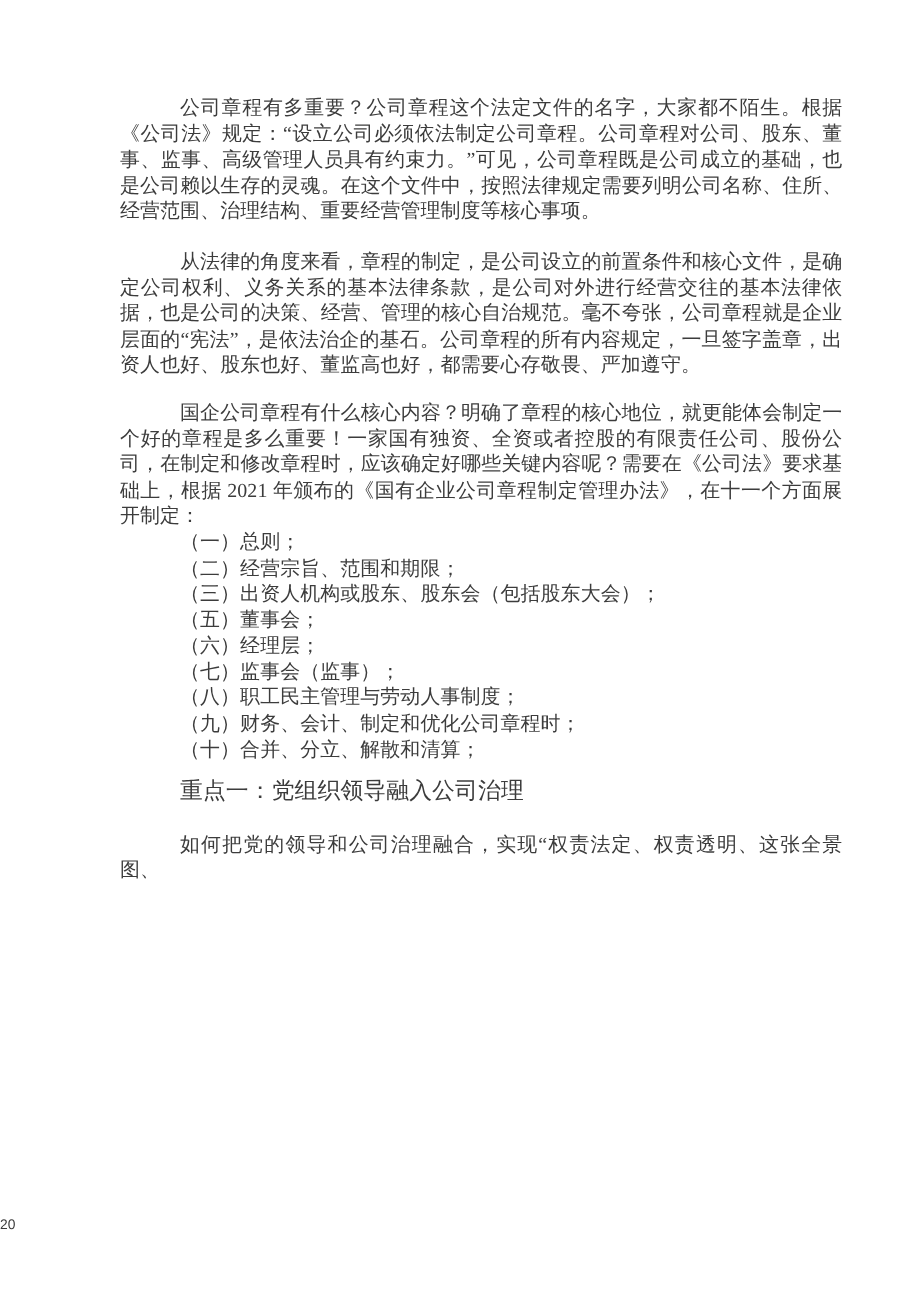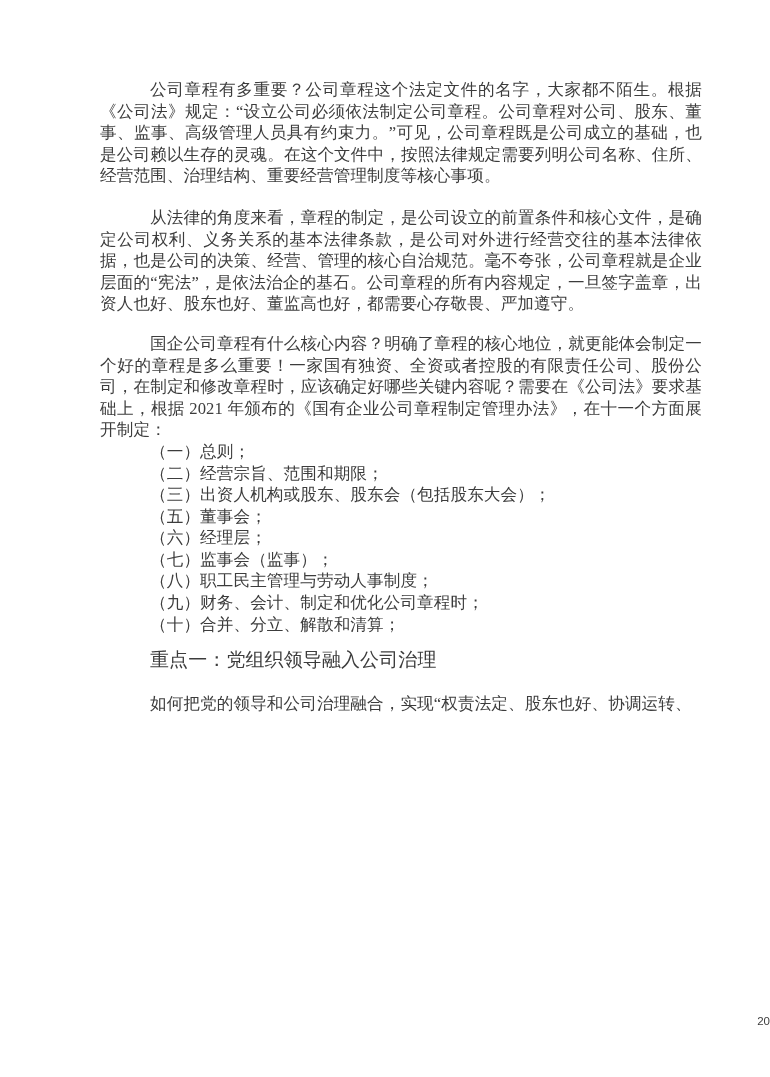--- a/index.html
+++ b/index.html
@@ -50,21 +50,21 @@
   }
   .charter-list li {
     text-indent: 50px;
     text-align: left;
   }
   .page-number {
     position: absolute;
     left: 0;
     top: 1014px;
     width: 770px;
-    text-align: right;
+    text-align: left;
     font-family: "Liberation Sans", "DejaVu Sans", sans-serif;
     font-size: 11.5px;
     line-height: 14px;
     color: #3c3c3c;
   }
 </style>
 </head>
 <body>
 
 <div class="page">
@@ -85,18 +85,18 @@
       <li>（七）监事会（监事）；</li>
       <li>（八）职工民主管理与劳动人事制度；</li>
       <li>（九）财务、会计、制定和优化公司章程时；</li>
       <li>（十）合并、分立、解散和清算；</li>
     </ul>
 
 
 
     <h2 class="section-heading">重点一：党组织领导融入公司治理</h2>
 
-    <p class="para gap-22">如何把党的领导和公司治理融合，实现“权责法定、股东也好、协调运转、</p>
+    <p class="para gap-22">如何把党的领导和公司治理融合，实现“权责法定、权责透明、这张全景图、</p>
 
   </div>
 
   <div class="page-number">20</div>
 </div>
 
 </body></html>

